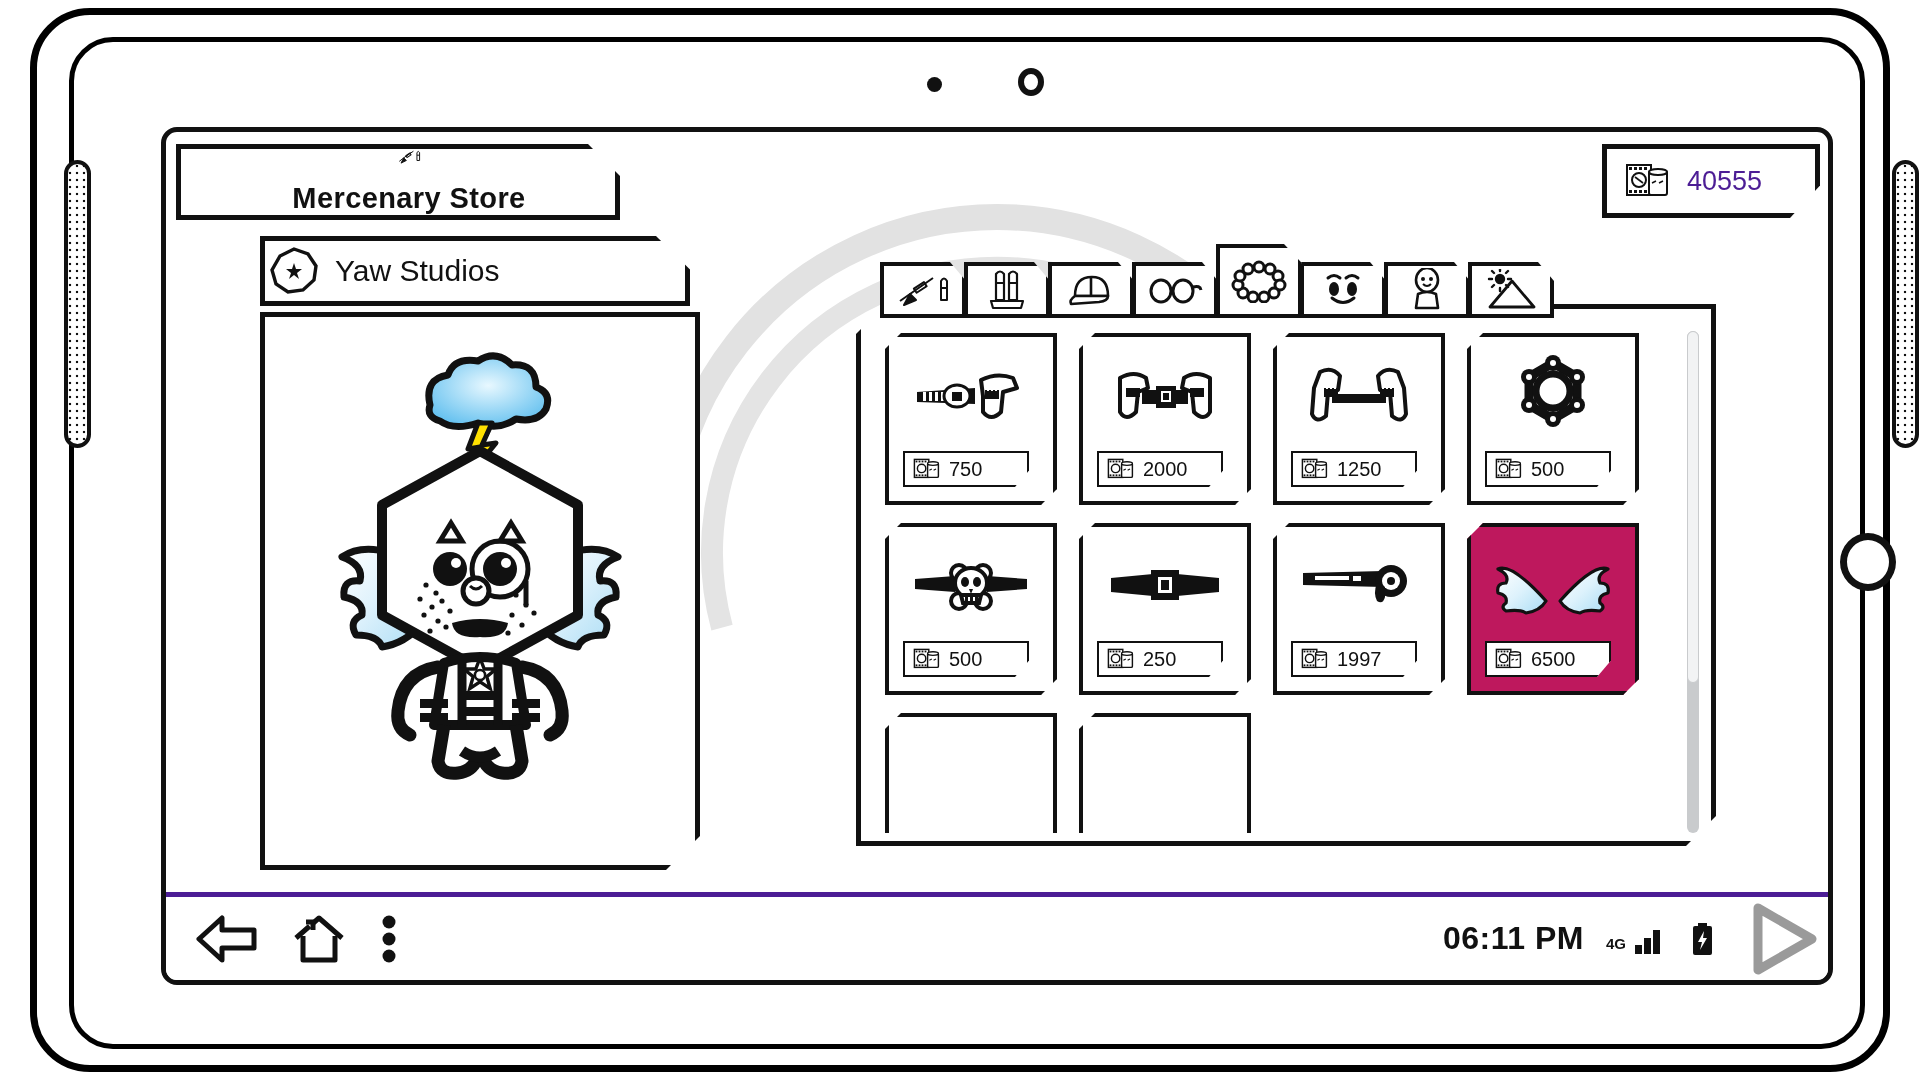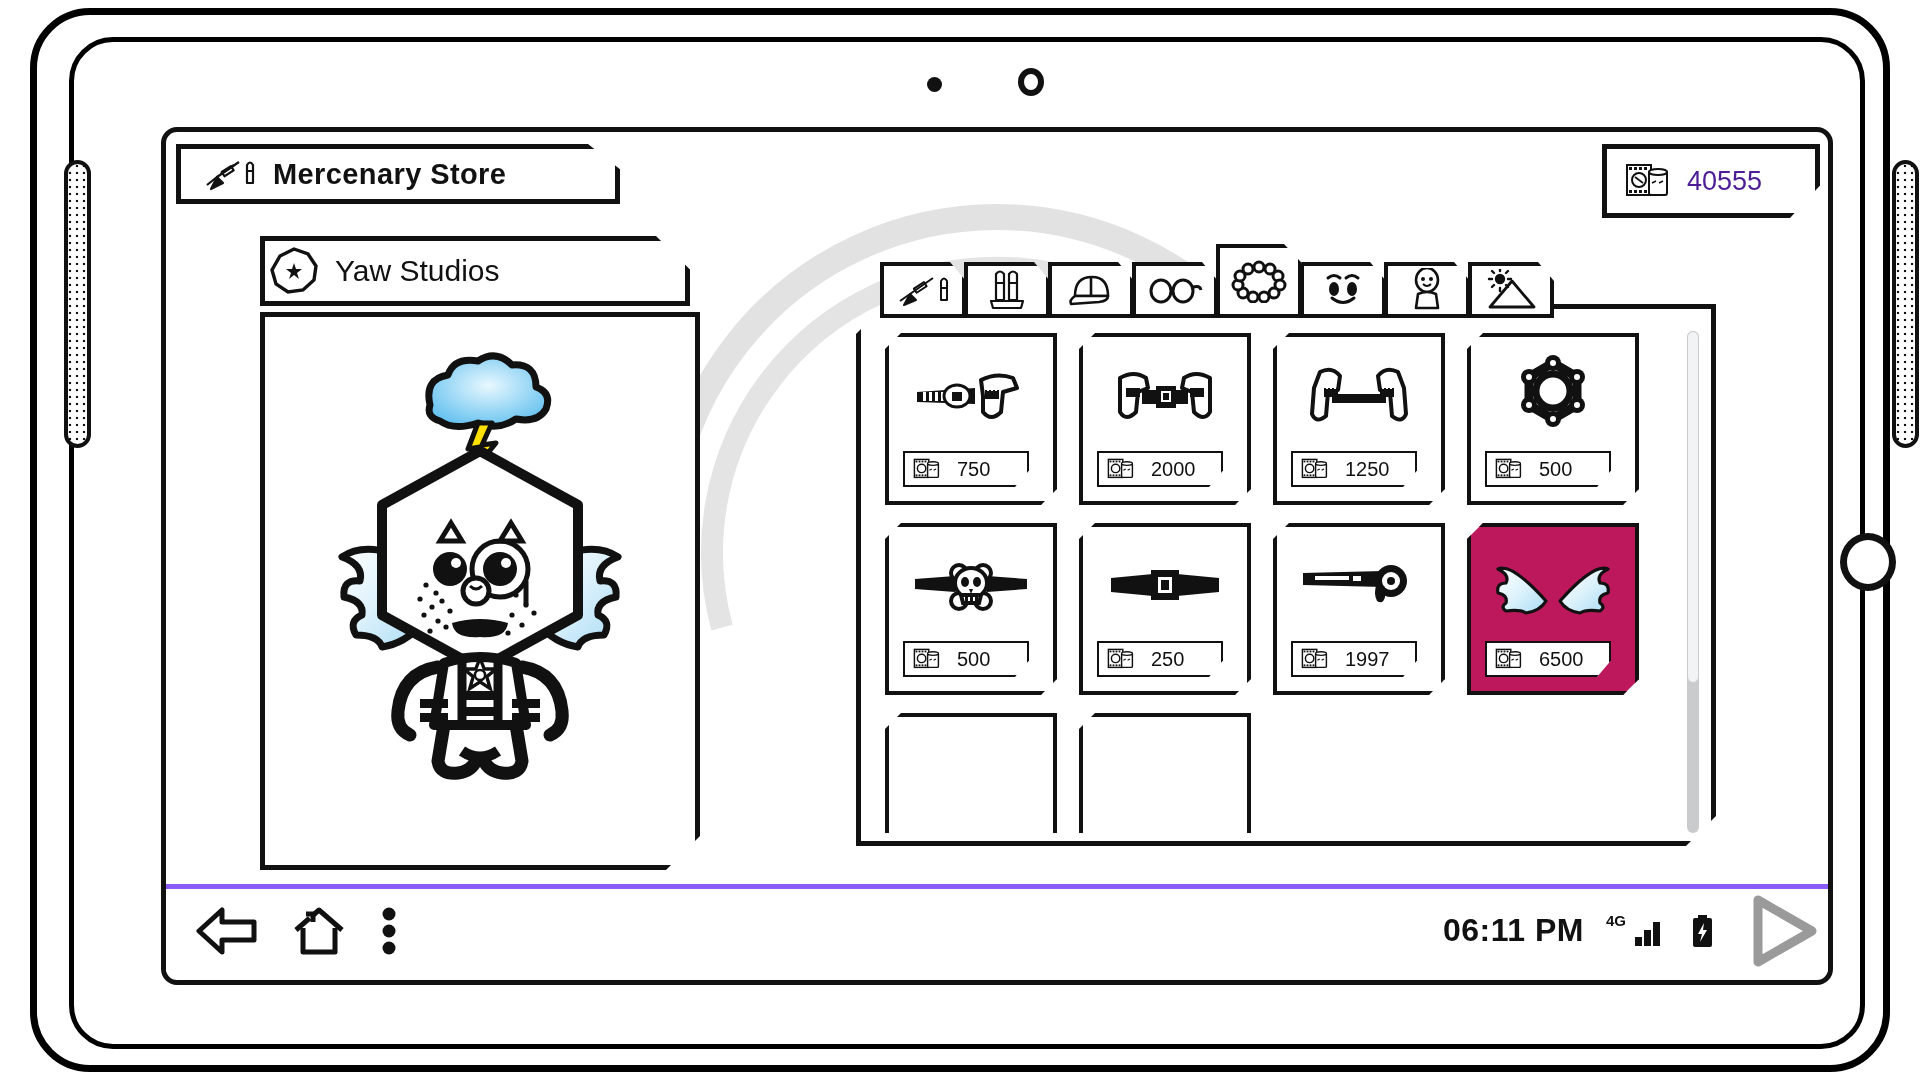--- a/index.html
+++ b/index.html
@@ -76,26 +76,27 @@
     transform: translate(-50%, -48%);
     width: 760px; height: 830px;
     opacity: 1;
     pointer-events: none;
   }
 
   
   #store-title-bar {
     position: absolute;
     left: 10px; top: 12px;
-    width: 444px; height: 60px;
+    width: 444px; height: 76px;
     background: #fff;
     border: 5px solid #111;
     display: flex; align-items: center; gap: 18px;
     padding-left: 22px;
     clip-path: polygon(0 0, calc(100% - 32px) 0, 100% 42%, 100% 100%, 0 100%);
+    flex-direction: column;
   }
   #store-title-text {
     font-size: 29px; font-weight: bold; letter-spacing: .4px; color: #111;
   }
 
   #currency-badge {
     position: absolute;
     right: 8px; top: 12px;
     width: 218px; height: 74px;
     background: #fff;
@@ -190,21 +191,21 @@
     position: absolute;
     left: 0; right: 0; top: 18px; height: 84px;
     display: flex; align-items: center; justify-content: center;
   }
   .item-price-tag {
     position: absolute;
     left: 14px; bottom: 14px;
     width: 126px; height: 36px;
     border: 2px solid #111;
     background: #fff;
-    display: flex; align-items: center; gap: 16px;
+    display: flex; align-items: center; gap: 8px;
     padding-left: 8px;
     clip-path: polygon(0 0, 100% 0, 100% 54%, calc(100% - 14px) 100%, 0 100%);
   }
   .item-price-text { font-size: 20px; color: #111; }
 
   #store-scrollbar-track {
     position: absolute;
     right: 12px; top: 22px;
     width: 12px; height: 502px;
     background: #c9cbcd;
@@ -216,32 +217,32 @@
     left: 0; top: 0;
     width: 12px; height: 352px;
     background: #f2f3f4;
     border: 1px solid #c9cbcd;
     border-radius: 6px;
   }
 
   
   #bottom-nav {
     position: absolute;
-    left: 0; bottom: 8px;
+    left: 0; bottom: 0;
     width: 100%; height: 88px;
-    border-top: 5px solid #8b5cf6;
+    border-top: 5px solid #4c1d95;
     background: #fff;
     display: flex; align-items: center;
     z-index: 8;
     gap: 48px;
   }
   #nav-left { display: flex; align-items: center; gap: 34px; margin-left: 30px; }
   #nav-right { margin-left: auto; display: flex; align-items: center; gap: 22px; padding-right: 10px; }
   #status-time { font-size: 32px; font-weight: bold; color: #111; letter-spacing: .5px; }
-  #status-network-label { font-size: 15px; font-weight: bold; color: #111; align-self: flex-start; margin-top: 18px; margin-right: -14px; }
+  #status-network-label { font-size: 15px; font-weight: bold; color: #111; align-self: flex-start; margin-top: 33px; margin-right: -14px; }
   #play-button { margin-left: 8px; }
 </style>
 </head>
 <body>
 
 <div id="tablet-frame">
   <div id="tablet-inner-frame"></div>
 
   <div class="bezel-sensor" id="front-sensor-dot"></div>
   <div id="front-camera-ring"></div>

